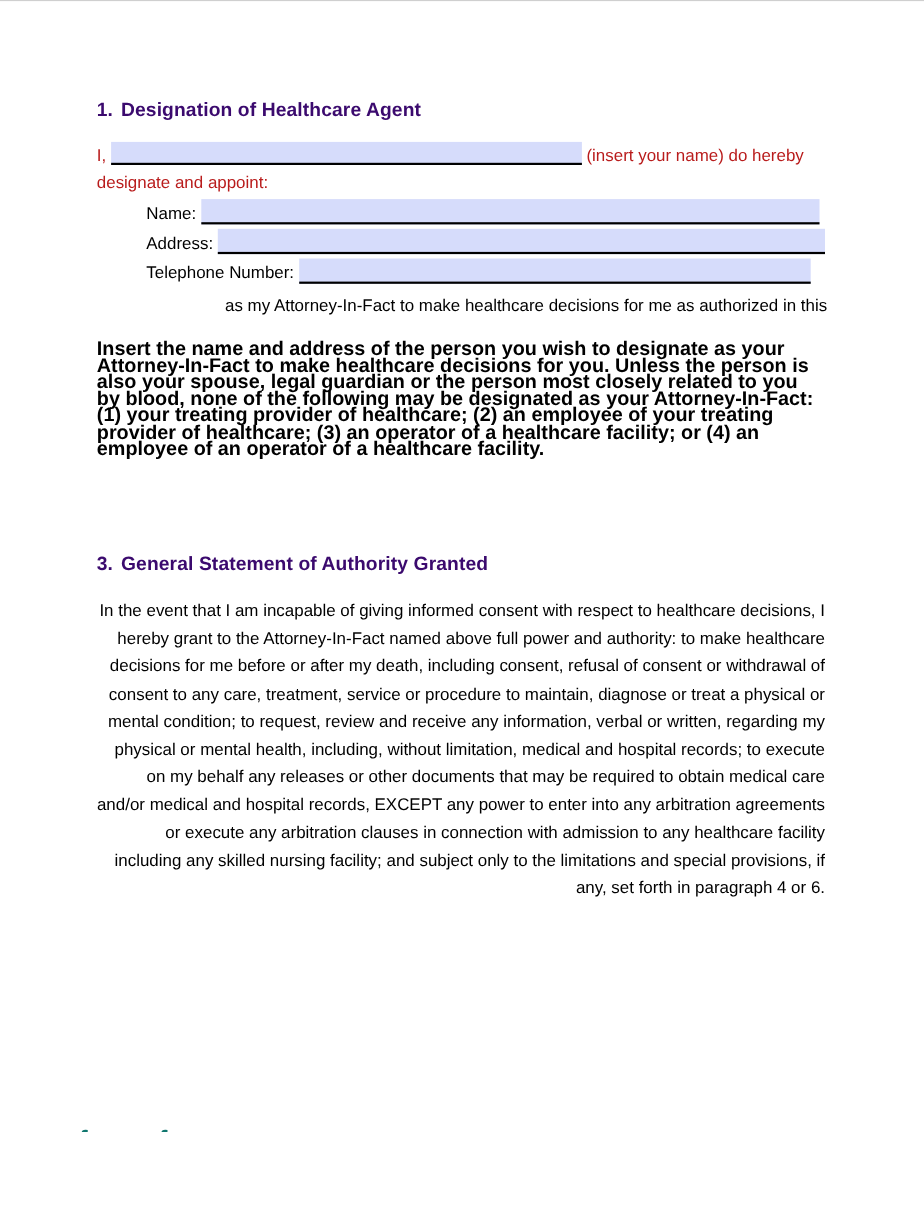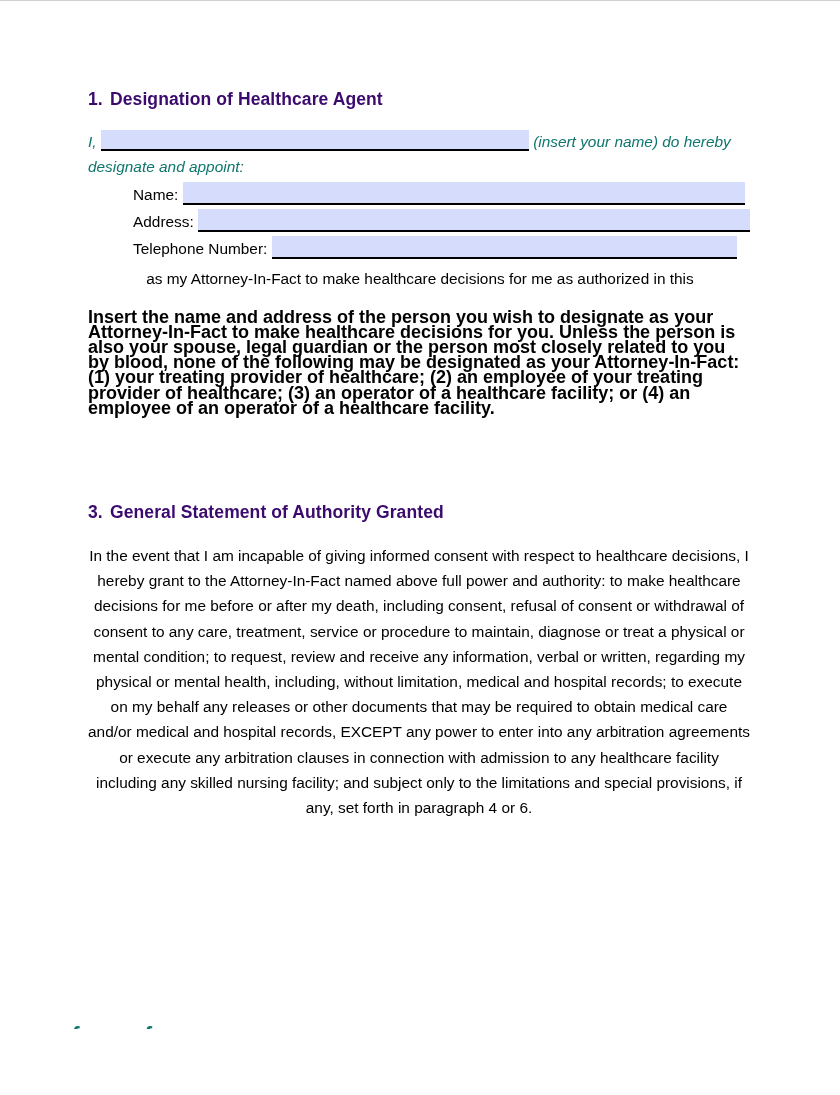--- a/index.html
+++ b/index.html
@@ -35,21 +35,21 @@
   .section-heading .num {
     display: inline-block;
     min-width: 22px;
   }
 
   
   .body-text {
     color: #000000;
     font-size: 15.4px;
     line-height: 25.2px;
-    text-align: center;
+    text-align: right;
   }
 
   
   .fine-print {
     color: #000000;
     font-size: 18px;
     font-weight: bold;
     line-height: 15.2px;
     width: 660px;
   }
@@ -63,23 +63,22 @@
     vertical-align: -4px;
   }
   .field-tall {
     height: 21px;
     vertical-align: -5px;
   }
 
   .inline-row {
     font-size: 15.4px;
     line-height: 25.2px;
-    color: #0f766e;
+    color: #b91c1c;
     white-space: nowrap;
-    font-style: italic;
   }
 
   .label-row {
     font-size: 15.4px;
     line-height: 27px;
     color: #000;
     white-space: nowrap;
     padding-left: 45px;
   }
 

